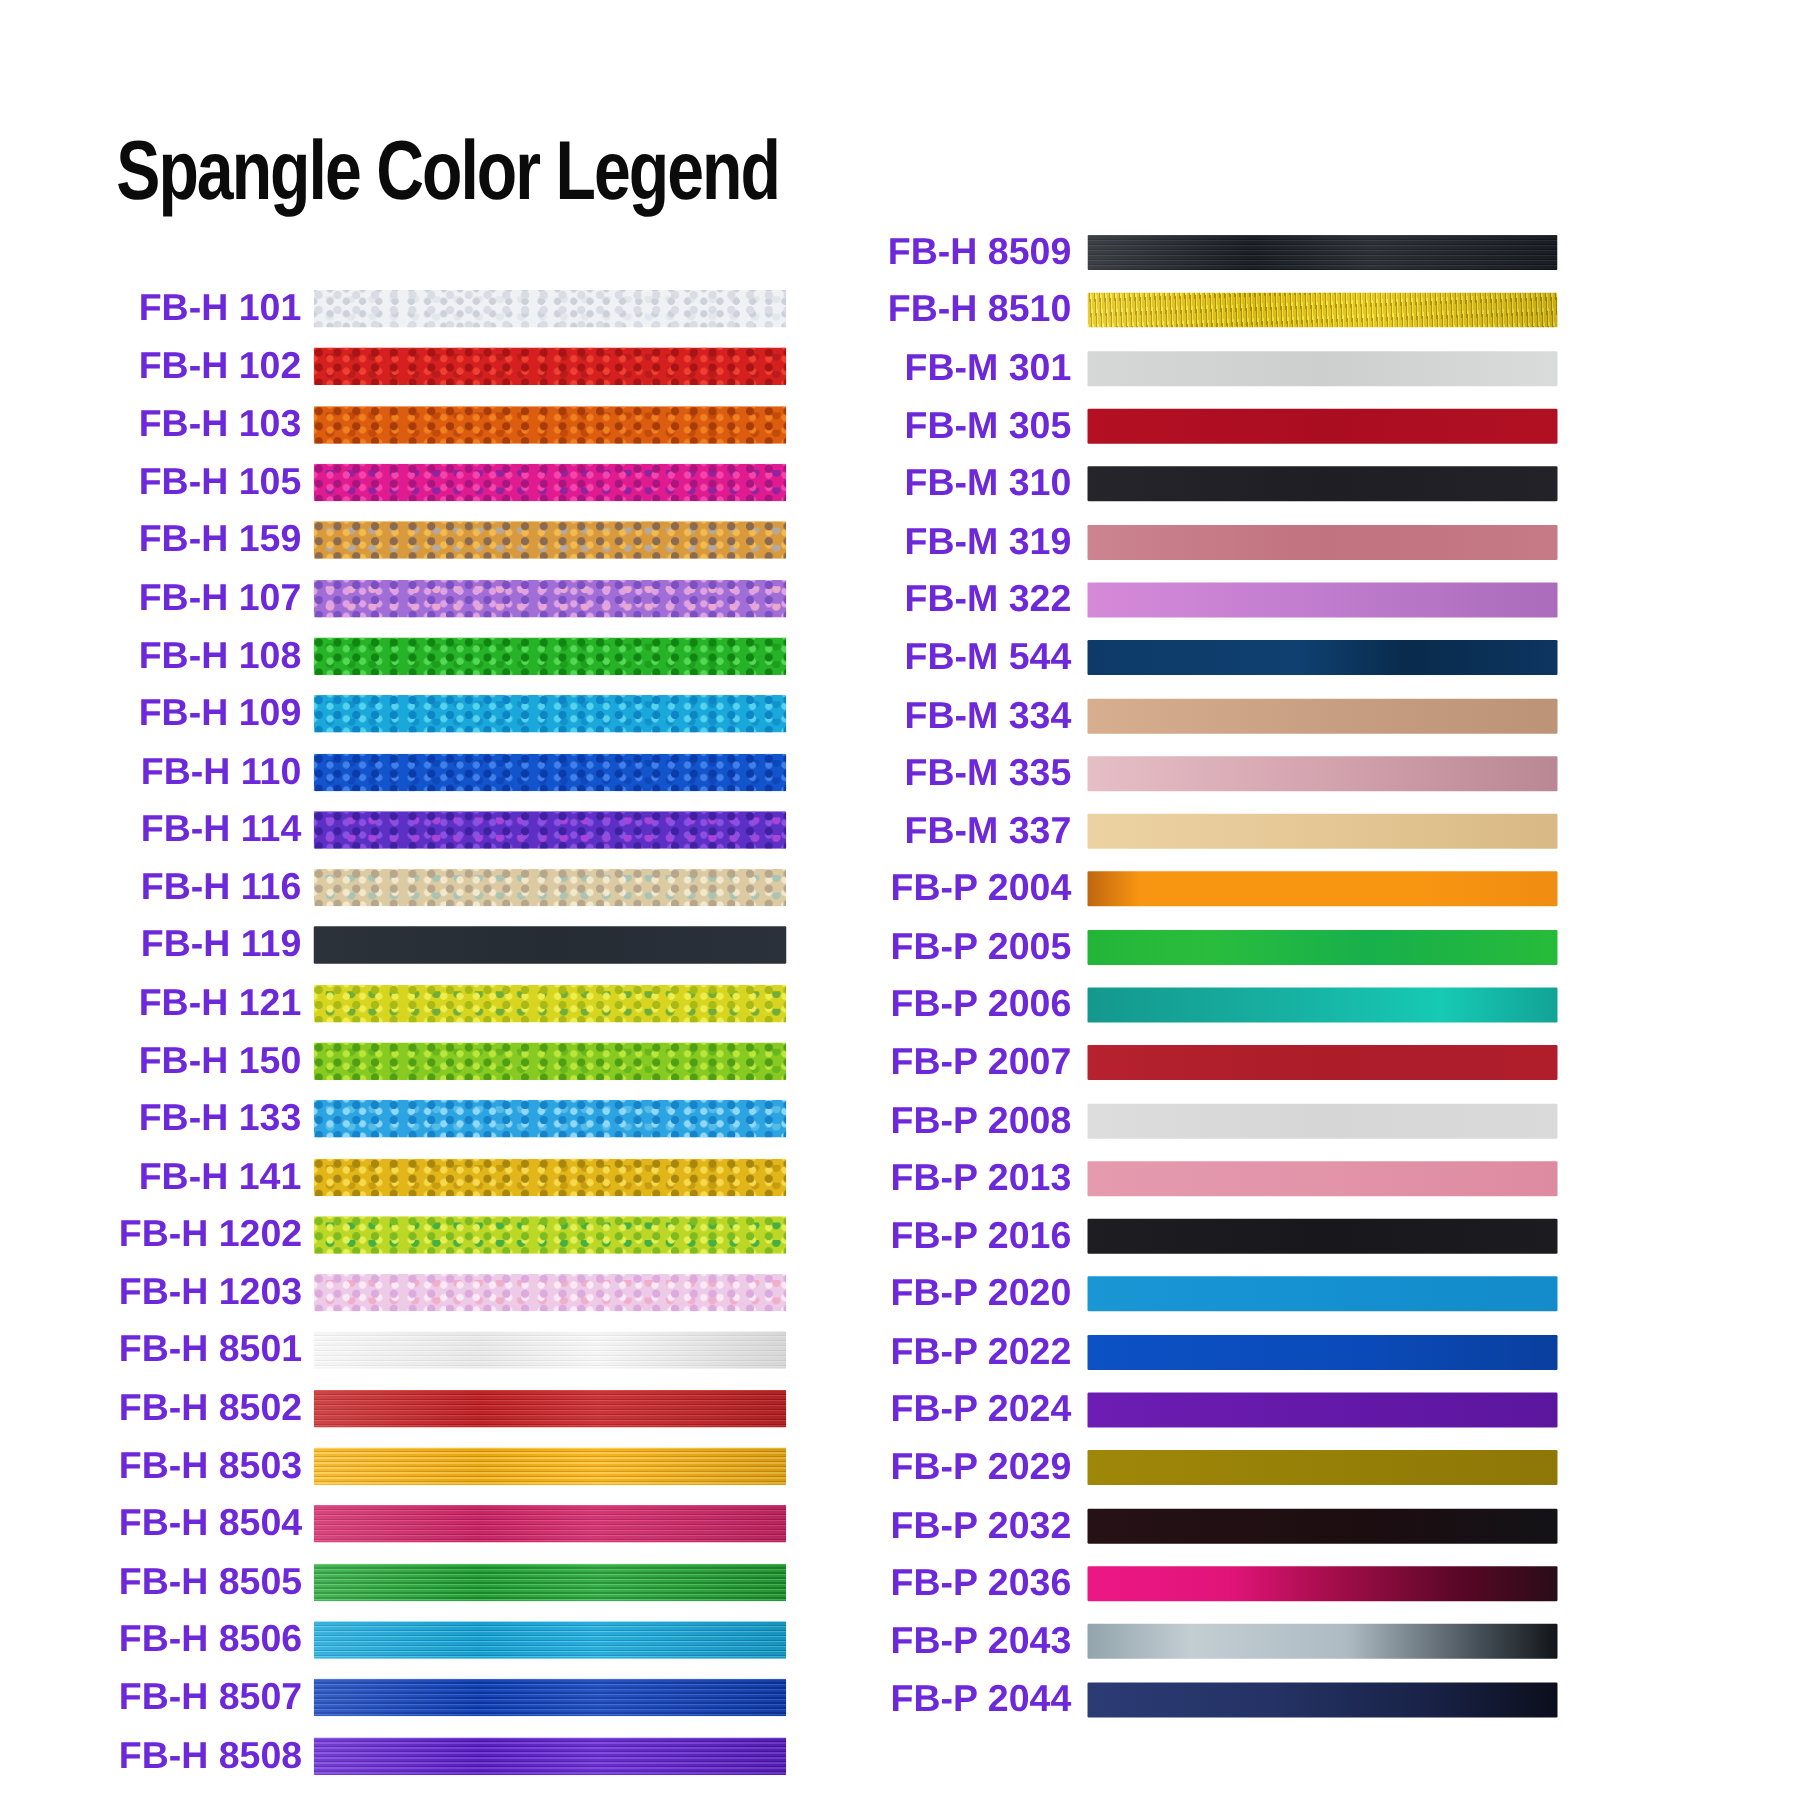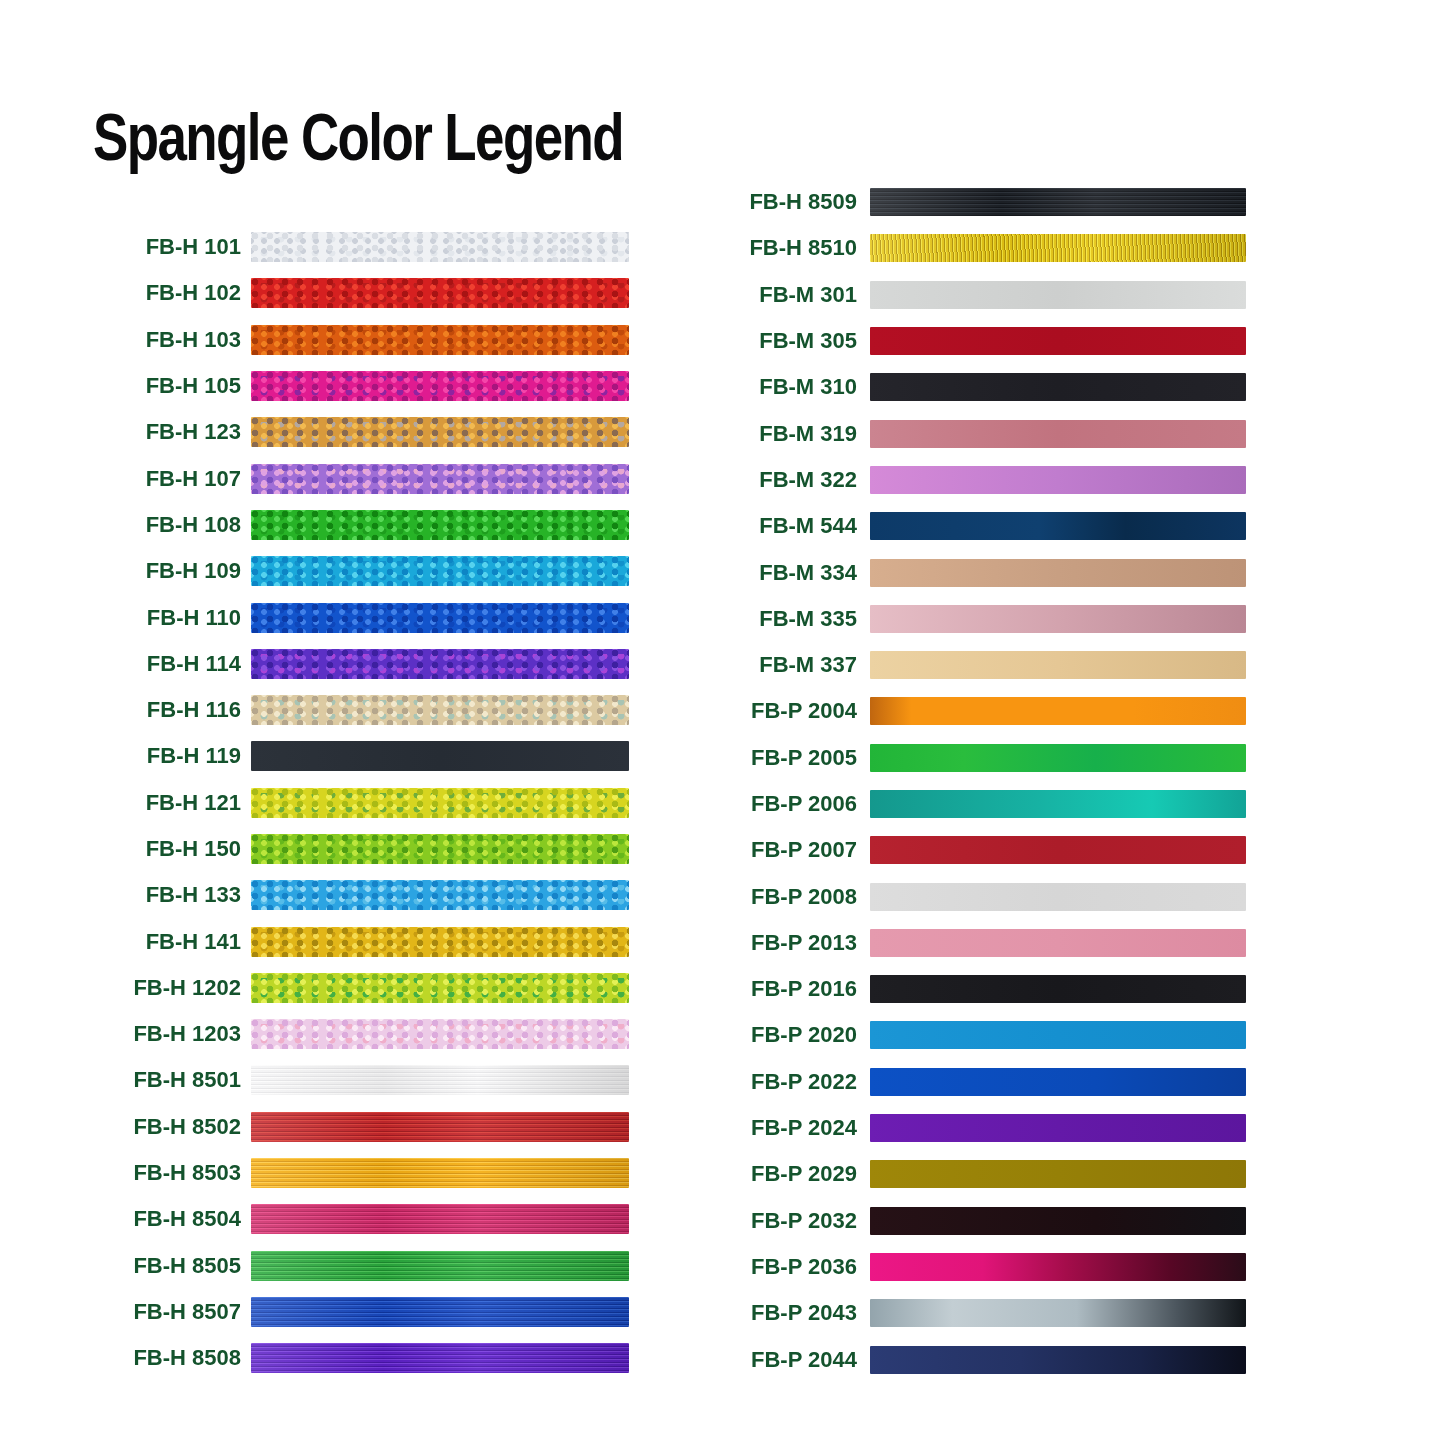--- a/index.html
+++ b/index.html
@@ -30,23 +30,23 @@
   .col { position: absolute; }
   .col-left  { left: 95px;  top: 224px; }
   .col-right { left: 660px; top: 179px; }
   .row {
     display: flex;
     align-items: center;
     height: 46.3px;
   }
   .swatch-label {
     text-align: right;
-    font-size: 22px;
+    font-size: 30px;
     font-weight: 700;
-    color: #14532d;
+    color: #6d28d9;
     white-space: nowrap;
     flex: 0 0 auto;
   }
   .col-left  .swatch-label { width: 146px; text-align: right; }
   .col-right .swatch-label { width: 197px; }
   .swatch {
     flex: 0 0 auto;
     border-radius: 1px;
   }
   .col-left  .swatch { width: 378px; height: 30px; margin-left: 10px; }
@@ -69,21 +69,21 @@
       </div>
       <div class="row">
         <span class="swatch-label">FB-H 103</span>
         <div class="swatch" style="background: radial-gradient(circle at 4px 4px, rgb(168, 60, 8) 3px, rgba(0, 0, 0, 0) 3.6px) 0px 0px / 15px 12px, radial-gradient(circle at 10px 7px, rgb(240, 128, 32) 2.6px, rgba(0, 0, 0, 0) 3.2px) 3px 2px / 13px 10px, radial-gradient(circle at 7px 2px, rgb(194, 74, 10) 3.2px, rgba(0, 0, 0, 0) 3.8px) 6px 5px / 17px 14px, linear-gradient(rgb(220, 92, 16), rgb(220, 92, 16));"></div>
       </div>
       <div class="row">
         <span class="swatch-label">FB-H 105</span>
         <div class="swatch" style="background: radial-gradient(circle at 4px 4px, rgb(168, 21, 126) 3px, rgba(0, 0, 0, 0) 3.6px) 0px 0px / 15px 12px, radial-gradient(circle at 10px 7px, rgb(245, 69, 170) 2.6px, rgba(0, 0, 0, 0) 3.2px) 3px 2px / 13px 10px, radial-gradient(circle at 7px 2px, rgb(143, 36, 160) 3.2px, rgba(0, 0, 0, 0) 3.8px) 6px 5px / 17px 14px, linear-gradient(rgb(224, 27, 144), rgb(224, 27, 144));"></div>
       </div>
       <div class="row">
-        <span class="swatch-label">FB-H 123</span>
+        <span class="swatch-label">FB-H 159</span>
         <div class="swatch" style="background: radial-gradient(circle at 4px 4px, rgb(138, 106, 80) 3px, rgba(0, 0, 0, 0) 3.6px) 0px 0px / 15px 12px, radial-gradient(circle at 10px 7px, rgb(242, 186, 80) 2.6px, rgba(0, 0, 0, 0) 3.2px) 3px 2px / 13px 10px, radial-gradient(circle at 7px 2px, rgb(180, 168, 160) 3.2px, rgba(0, 0, 0, 0) 3.8px) 6px 5px / 17px 14px, linear-gradient(rgb(216, 154, 60), rgb(216, 154, 60));"></div>
       </div>
       <div class="row">
         <span class="swatch-label">FB-H 107</span>
         <div class="swatch" style="background: radial-gradient(circle at 4px 4px, rgb(123, 80, 194) 3px, rgba(0, 0, 0, 0) 3.6px) 0px 0px / 15px 12px, radial-gradient(circle at 10px 7px, rgb(224, 162, 226) 2.6px, rgba(0, 0, 0, 0) 3.2px) 3px 2px / 13px 10px, radial-gradient(circle at 7px 2px, rgb(232, 168, 208) 3.2px, rgba(0, 0, 0, 0) 3.8px) 6px 5px / 17px 14px, linear-gradient(rgb(160, 110, 214), rgb(160, 110, 214));"></div>
       </div>
       <div class="row">
         <span class="swatch-label">FB-H 108</span>
         <div class="swatch" style="background: radial-gradient(circle at 4px 4px, rgb(17, 133, 17) 3px, rgba(0, 0, 0, 0) 3.6px) 0px 0px / 15px 12px, radial-gradient(circle at 10px 7px, rgb(85, 216, 85) 2.6px, rgba(0, 0, 0, 0) 3.2px) 3px 2px / 13px 10px, radial-gradient(circle at 7px 2px, rgb(29, 158, 29) 3.2px, rgba(0, 0, 0, 0) 3.8px) 6px 5px / 17px 14px, linear-gradient(rgb(39, 179, 39), rgb(39, 179, 39));"></div>
       </div>
@@ -145,20 +145,24 @@
       </div>
       <div class="row">
         <span class="swatch-label">FB-H 8504</span>
         <div class="swatch" style="background: linear-gradient(90deg, rgba(255, 255, 255, 0.14), rgba(0, 0, 0, 0.05) 35%, rgba(255, 255, 255, 0.07) 60%, rgba(0, 0, 0, 0.12)), repeating-linear-gradient(rgb(232, 65, 130) 0px, rgb(232, 65, 130) 1px, rgb(207, 42, 105) 1px, rgb(207, 42, 105) 3px, rgb(176, 30, 86) 3px, rgb(176, 30, 86) 4px);"></div>
       </div>
       <div class="row">
         <span class="swatch-label">FB-H 8505</span>
         <div class="swatch" style="background: linear-gradient(90deg, rgba(255, 255, 255, 0.14), rgba(0, 0, 0, 0.05) 35%, rgba(255, 255, 255, 0.07) 60%, rgba(0, 0, 0, 0.12)), repeating-linear-gradient(rgb(76, 198, 88) 0px, rgb(76, 198, 88) 1px, rgb(42, 169, 61) 1px, rgb(42, 169, 61) 3px, rgb(29, 139, 47) 3px, rgb(29, 139, 47) 4px);"></div>
       </div>
       <div class="row">
+        <span class="swatch-label">FB-H 8506</span>
+        <div class="swatch" style="background: linear-gradient(90deg, rgba(255, 255, 255, 0.14), rgba(0, 0, 0, 0.05) 35%, rgba(255, 255, 255, 0.07) 60%, rgba(0, 0, 0, 0.12)), repeating-linear-gradient(rgb(70, 197, 234) 0px, rgb(70, 197, 234) 1px, rgb(26, 167, 217) 1px, rgb(26, 167, 217) 3px, rgb(15, 138, 188) 3px, rgb(15, 138, 188) 4px);"></div>
+      </div>
+      <div class="row">
         <span class="swatch-label">FB-H 8507</span>
         <div class="swatch" style="background: linear-gradient(90deg, rgba(255, 255, 255, 0.14), rgba(0, 0, 0, 0.05) 35%, rgba(255, 255, 255, 0.07) 60%, rgba(0, 0, 0, 0.12)), repeating-linear-gradient(rgb(48, 100, 216) 0px, rgb(48, 100, 216) 1px, rgb(24, 72, 190) 1px, rgb(24, 72, 190) 3px, rgb(14, 53, 160) 3px, rgb(14, 53, 160) 4px);"></div>
       </div>
       <div class="row">
         <span class="swatch-label">FB-H 8508</span>
         <div class="swatch" style="background: linear-gradient(90deg, rgba(255, 255, 255, 0.14), rgba(0, 0, 0, 0.05) 35%, rgba(255, 255, 255, 0.07) 60%, rgba(0, 0, 0, 0.12)), repeating-linear-gradient(rgb(123, 62, 224) 0px, rgb(123, 62, 224) 1px, rgb(93, 32, 199) 1px, rgb(93, 32, 199) 3px, rgb(72, 22, 168) 3px, rgb(72, 22, 168) 4px);"></div>
       </div>
     </div>
 </section>
 

